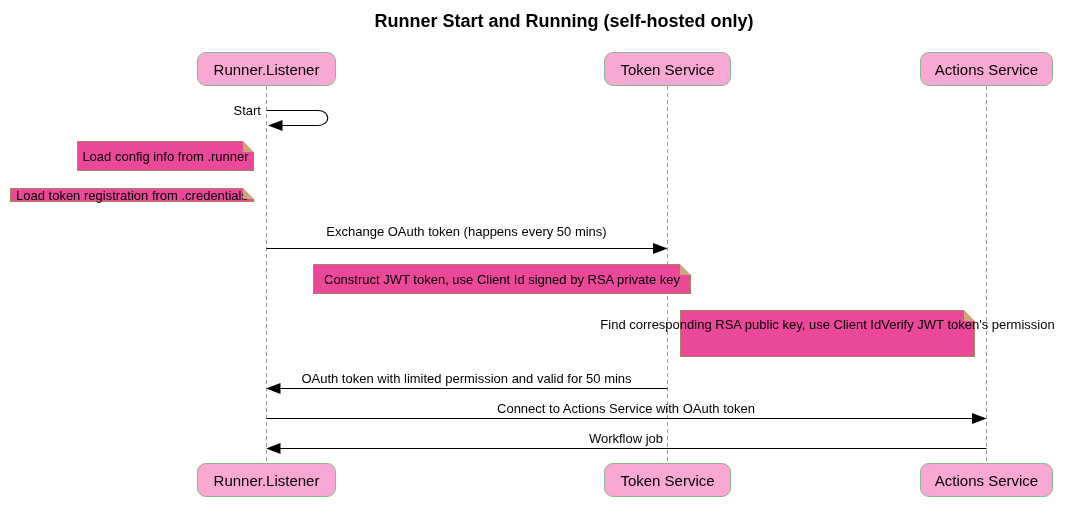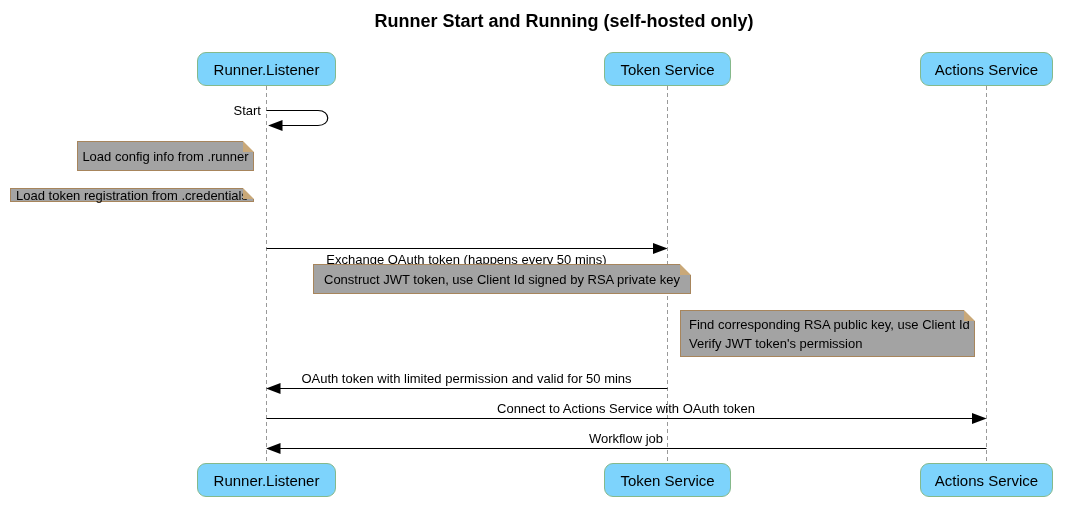--- a/index.html
+++ b/index.html
@@ -8,40 +8,40 @@
     background:#ffffff; overflow:hidden;
     font-family:"Liberation Sans", sans-serif;
     color:#000;
   }
   .title {
     position:absolute; top:11px; left:0; width:1070px;
     text-align:center; font-size:18px; font-weight:bold;padding-left:29px;
   }
   .actor {
     position:absolute; height:34px;
-    background:#7dd3fc; border:1px solid #85b98b; border-radius:9px;
+    background:#f9a8d4; border:1px solid #85b98b; border-radius:9px;
     display:flex; align-items:center; justify-content:center;
     font-size:15px; white-space:nowrap; box-sizing:border-box;
   }
   .msg-label {
     position:absolute; font-size:13px; text-align:center;
     white-space:nowrap; line-height:15px;
   }
   .note {
-    position:absolute; background:#a3a3a3; border:1px solid #a7855c;
+    position:absolute; background:#ec4899; border:1px solid #a7855c;
     display:flex; align-items:center; justify-content:center;
     font-size:13px; white-space:nowrap; box-sizing:border-box;
   }
   .note::after {
     content:""; position:absolute; top:-1px; right:-1px;
     border-style:solid; border-width:0 11px 11px 0;
     border-color:#ffffff #ffffff #c9a878 #c9a878;
   }
   .note.multiline {
-    flex-direction:column; align-items:flex-start; justify-content:center;
+    flex-direction:row; align-items:flex-start; justify-content:center;
     padding:4px 8px; line-height:19px;
   }
   svg.layer { position:absolute; top:0; left:0; }
 </style>
 </head>
 <body>
 
 <div id="canvas">
 
   <svg class="layer" width="1070" height="525">
@@ -67,21 +67,21 @@
 
   <div class="actor" style="left:197px; top:52px; width:139px;">Runner.Listener</div>
   <div class="actor" style="left:604px; top:52px; width:127px;">Token Service</div>
   <div class="actor" style="left:920px; top:52px; width:133px;">Actions Service</div>
 
   <div class="actor" style="left:197px; top:463px; width:139px;">Runner.Listener</div>
   <div class="actor" style="left:604px; top:463px; width:127px;">Token Service</div>
   <div class="actor" style="left:920px; top:463px; width:133px;">Actions Service</div>
 
   <div class="msg-label" style="left:200px; top:103px; width:61px; text-align:right;">Start</div>
-  <div class="msg-label" style="left:266px; top:224px; width:401px;margin-top:28px;">Exchange OAuth token (happens every 50 mins)</div>
+  <div class="msg-label" style="left:266px; top:224px; width:401px;">Exchange OAuth token (happens every 50 mins)</div>
   <div class="msg-label" style="left:266px; top:371px; width:401px;">OAuth token with limited permission and valid for 50 mins</div>
   <div class="msg-label" style="left:266px; top:401px; width:720px;">Connect to Actions Service with OAuth token</div>
   <div class="msg-label" style="left:266px; top:431px; width:720px;">Workflow job</div>
 
   <div class="note" style="left:77px; top:141px; width:177px; height:30px;">Load config info from .runner</div>
   <div class="note" style="left:10px; top:188px; width:244px; height:14px;">Load token registration from .credentials</div>
   <div class="note" style="left:278px; top:264px; width:378px; height:30px;margin-left:35px;">Construct JWT token, use Client Id signed by RSA private key</div>
   <div class="note multiline" style="left:680px; top:310px; width:295px; height:47px;">
     <div>Find corresponding RSA public key, use Client Id</div>
     <div>Verify JWT token's permission</div>

